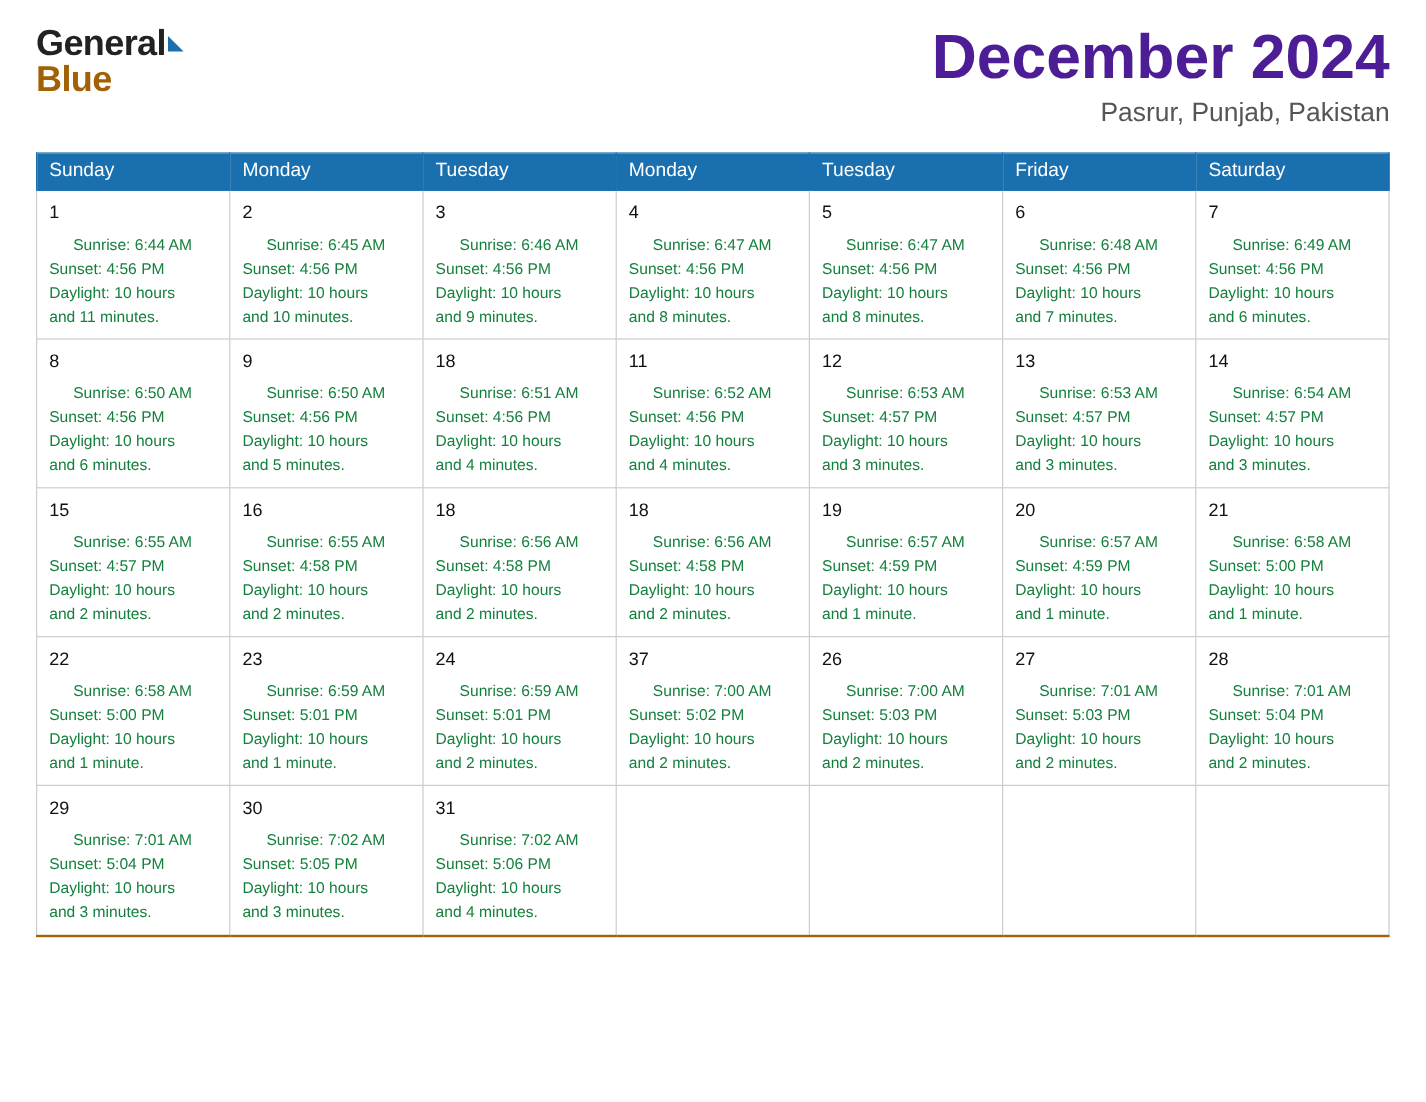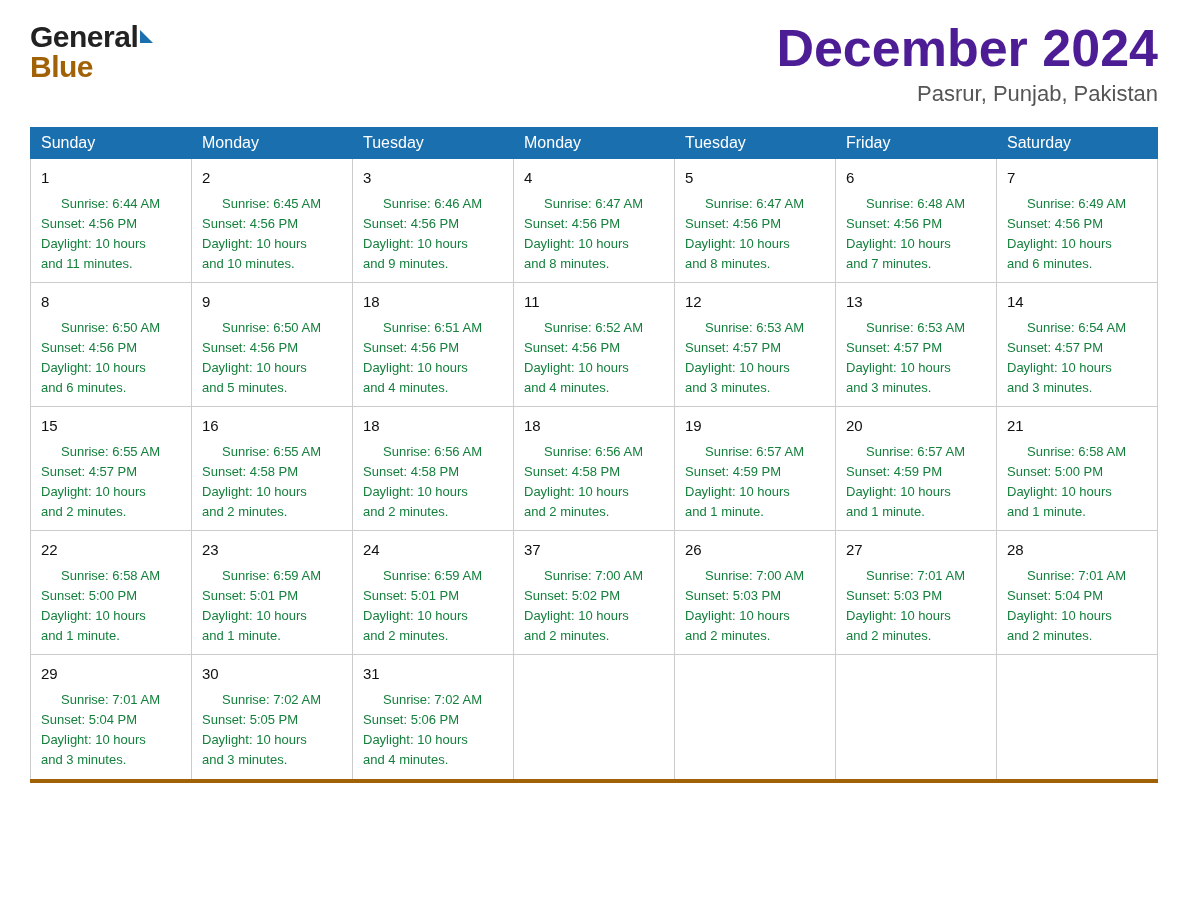--- a/index.html
+++ b/index.html
@@ -61,21 +61,21 @@
       display: block;
       margin-bottom: 4px;
     }
     .day-info {
       font-size: 13px;
       color: #15803d;
       line-height: 1.55;
       margin-left: 20px;
     }
     .calendar tr:last-child td {
-      border-bottom: 4px solid #a16207;
+      border-bottom: 2px solid #a16207;
     }
     .logo-wrapper {
       display: flex;
       flex-direction: column;
     }
     .logo-line1 {
       display: flex;
       align-items: center;
     }
     .logo-line2 {

